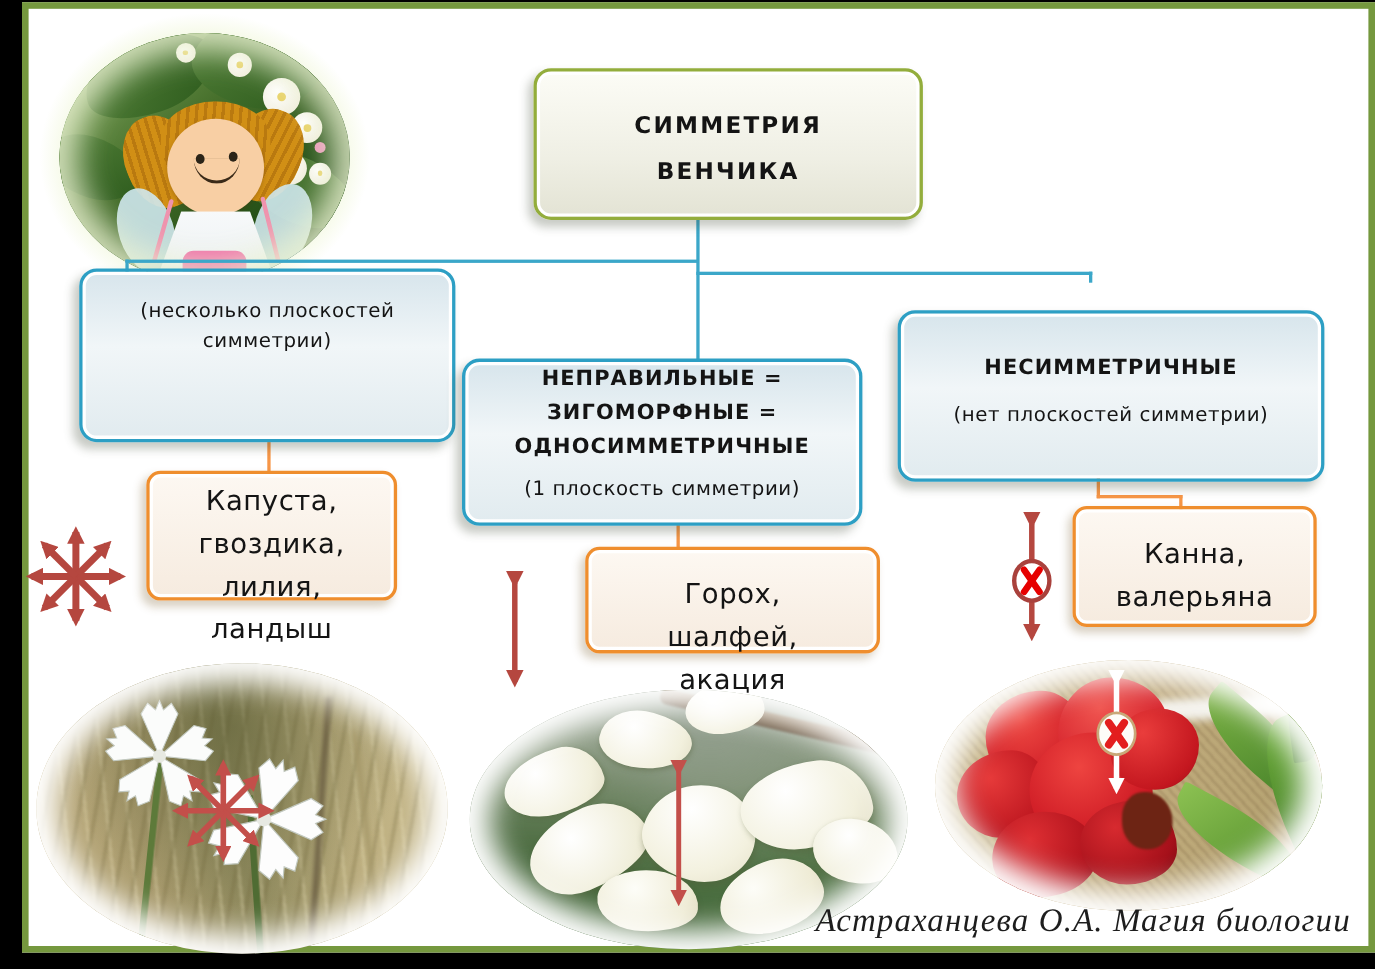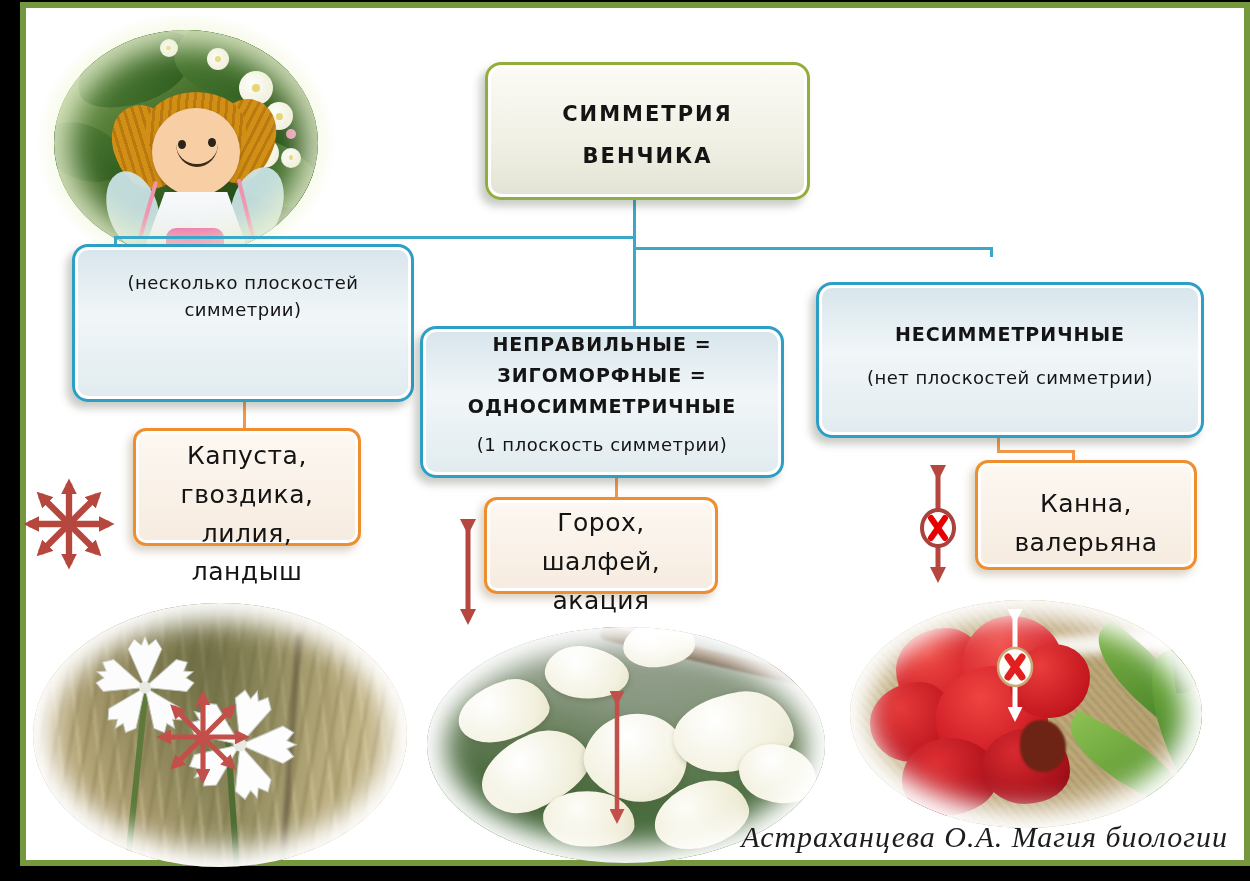--- a/index.html
+++ b/index.html
@@ -18,28 +18,28 @@
        box-shadow:inset 0 0 0 3px #fff,-5px 6px 9px rgba(70,80,60,.30);}
   .green-box{border:3px solid #93ad3c;background:linear-gradient(180deg,#fcfcf6,#efefe4 60%,#e3e3d4);}
   .blue-box{border:3px solid #2d9fc4;background:linear-gradient(180deg,#d7e5ec,#f1f6f8 45%,#e1ebef);}
   .orange-box{border:3px solid #ef8e2e;background:linear-gradient(180deg,#fdf8f2,#f6ebdf);border-radius:13px;
        box-shadow:inset 0 0 0 3px #fff,-4px 5px 8px rgba(120,90,40,.28);}
   .ml{white-space:pre-line;}
   .box-title{font-weight:bold;font-size:19px;line-height:1.62;letter-spacing:1px;}
   .box-note{font-size:18px;line-height:1.5;letter-spacing:.5px;margin-top:14px;}
   .examples{font-size:25px;line-height:1.55;letter-spacing:.5px;}
 
-  #root-box{left:485px;top:62px;width:325px;height:138px;padding-top:28px;font-size:21px;
+  #root-box{left:485px;top:62px;width:354px;height:138px;padding-top:28px;font-size:21px;
             font-weight:bold;letter-spacing:2px;line-height:2.0;}
   #b-left{left:72px;top:244px;width:342px;height:158px;padding-top:8px;}
   #b-mid{left:420px;top:326px;width:364px;height:152px;}
   #b-right{left:816px;top:254px;width:388px;height:156px;padding-top:34px;margin-top:28px;}
   #b-right .box-note{margin-top:14px;}
   #o-left{left:133px;top:428px;width:228px;height:118px;padding-top:6px;}
-  #o-mid{left:484px;top:497px;width:234px;height:97px;padding-top:4px;}
+  #o-mid{left:532px;top:497px;width:268px;height:97px;padding-top:21px;}
   #o-right{left:975px;top:460px;width:222px;height:110px;padding-top:22px;}
 
   
   .sym{position:absolute;}
 
   
   .photo{position:absolute;border-radius:50%;overflow:hidden;}
   .photo::after{content:"";position:absolute;inset:-2px;border-radius:50%;
                 box-shadow:inset 0 0 26px 20px #fff;}
   .layer{position:absolute;inset:0;}

